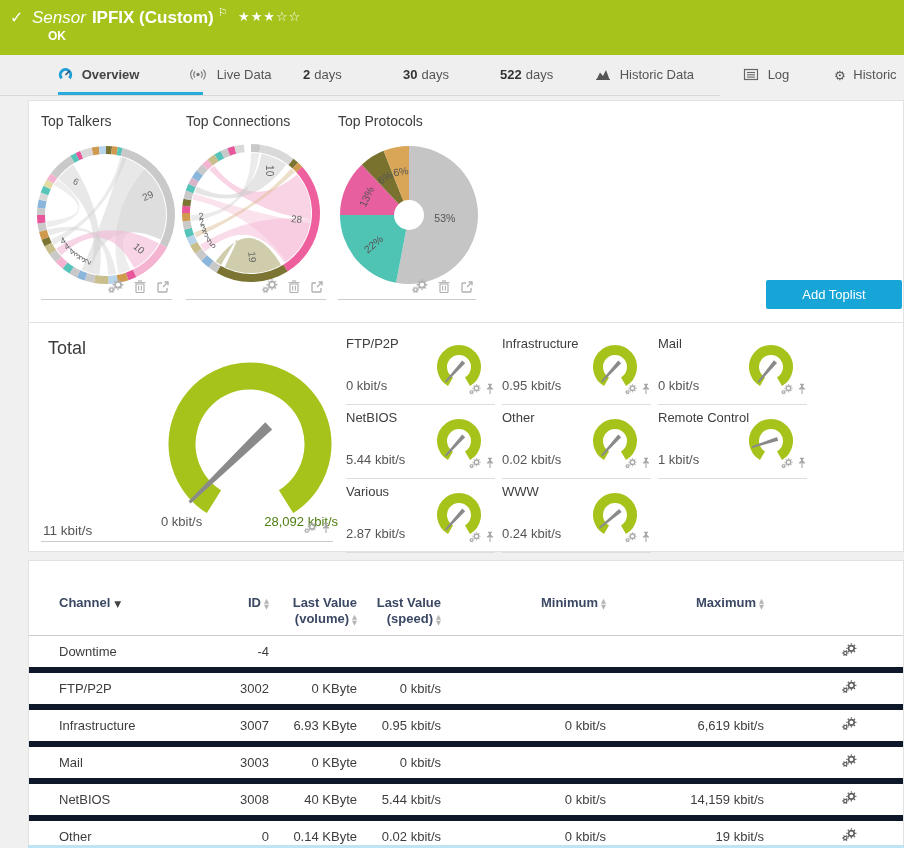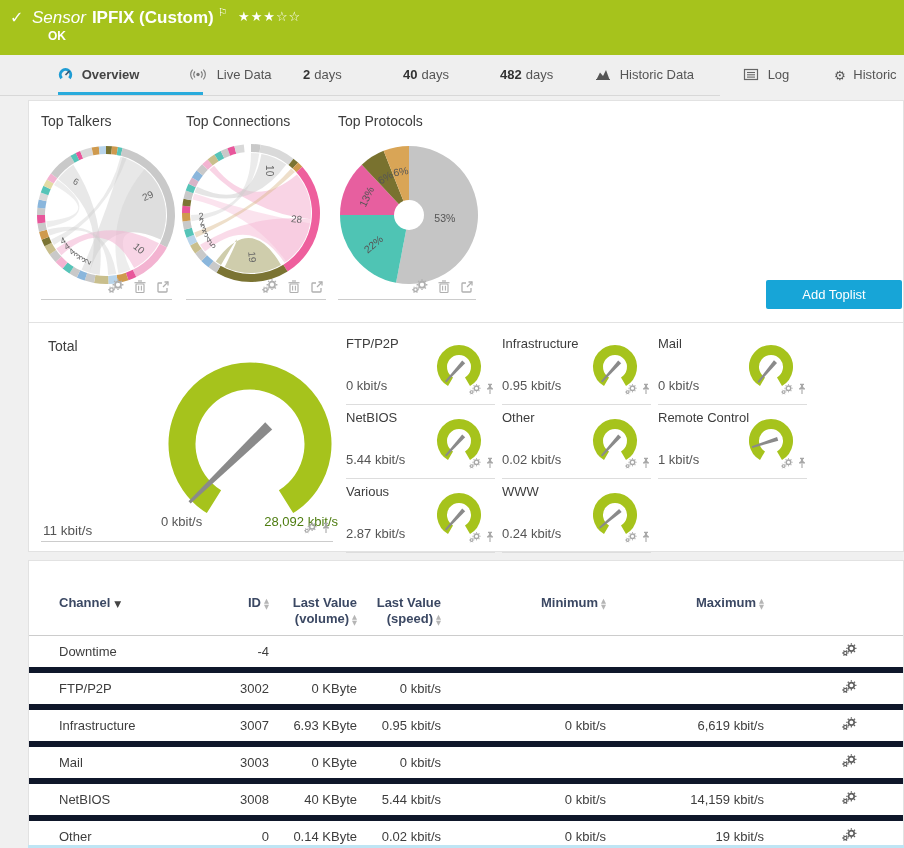--- a/index.html
+++ b/index.html
@@ -35,21 +35,21 @@
   .toplist{position:absolute;top:12px;height:186px;border-bottom:1px solid #ccc;}
   .toplist-title{font-size:14px;color:#3d3d3d;}
   .toplist-chart{position:absolute;}
   .toplist-icons{position:absolute;right:2px;top:166px;display:flex;gap:9px;align-items:center;}
   .toplist-icons .ic{cursor:pointer;display:inline-block;}
   .add-toplist{position:absolute;left:737px;top:179px;width:136px;height:29px;background:#17a5d7;color:#fff;
     font-size:13px;border:none;border-radius:2px;cursor:pointer;font-family:"Liberation Sans",sans-serif;}
 
   
   .total-block{position:absolute;left:12px;top:8px;width:292px;height:210px;border-bottom:1px solid #ccc;}
-  .total-label{position:absolute;left:7px;top:7px;font-size:14px;color:#3d3d3d;}
+  .total-label{position:absolute;left:7px;top:7px;font-size:18px;color:#3d3d3d;}
   #total-gauge{position:absolute;left:109px;top:18px;}
   .scale-min{position:absolute;left:120px;top:183px;font-size:13px;color:#555;}
   .scale-max{position:absolute;left:190px;top:183px;width:107px;text-align:right;font-size:13px;color:#4d7c0f;}
   .total-value{position:absolute;left:2px;top:192px;font-size:13.5px;color:#555;}
   .total-icons{position:absolute;right:2px;bottom:3px;display:flex;gap:4px;}
   #channel-grid{position:absolute;left:317px;top:8px;width:461px;display:grid;grid-template-columns:149px 149px 149px;column-gap:7px;}
   .mini{position:relative;height:73px;border-bottom:1px solid #ddd;}
   .mini-label{position:absolute;left:0;top:5px;font-size:13px;color:#3d3d3d;}
   .mini-gauge{position:absolute;right:9px;top:13px;}
   .mini-value{position:absolute;left:0;top:47px;font-size:13px;color:#555;}
@@ -100,24 +100,24 @@
             <path d="M4.6 1.6a7.2 7.2 0 0 0 0 9.8" fill="none" stroke="#777" stroke-width="1.1"></path>
             <path d="M13 3.5a4.2 4.2 0 0 1 0 6" fill="none" stroke="#777" stroke-width="1.1"></path>
             <path d="M15.4 1.6a7.2 7.2 0 0 1 0 9.8" fill="none" stroke="#777" stroke-width="1.1"></path>
           </svg></span>
       <span>Live Data</span>
     </div>
     <div class="tab" style="left:303px">
       <b>2</b><span>days</span>
     </div>
     <div class="tab" style="left:403px">
-      <b>40</b><span>days</span>
+      <b>30</b><span>days</span>
     </div>
     <div class="tab" style="left:500px">
-      <b>482</b><span>days</span>
+      <b>522</b><span>days</span>
     </div>
     <div class="tab" style="left:595px">
       <span class="ticon"><svg width="16" height="13" viewBox="0 0 16 13">
             <path d="M1.5 11.5 L5 4.5 L8 8 L11 2 L14.5 11.5 Z" fill="#555"></path>
             <line x1="1" y1="11.5" x2="15" y2="11.5" stroke="#555" stroke-width="1"></line>
           </svg></span>
       <span>Historic Data</span>
     </div>
     <div class="tab" style="left:743px">
       <span class="ticon"><svg width="16" height="13" viewBox="0 0 16 13">

